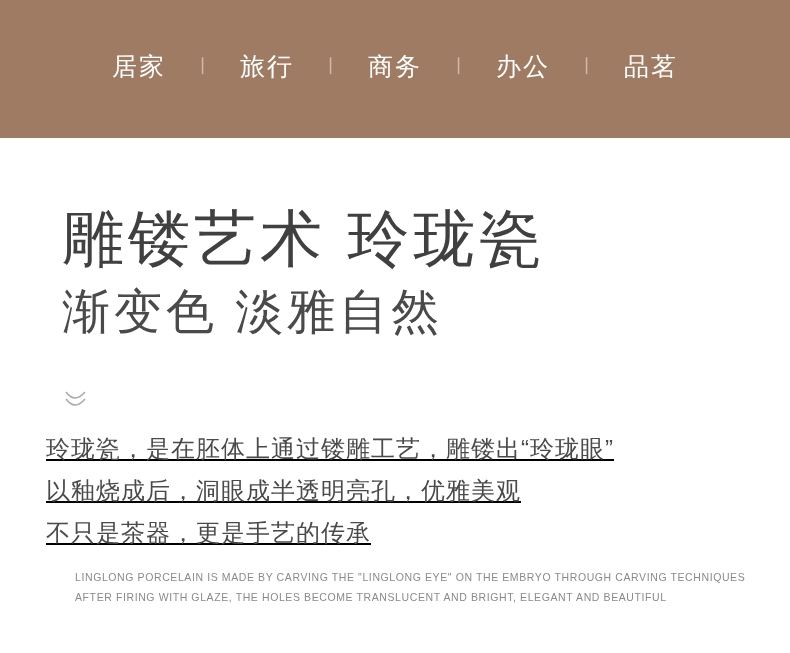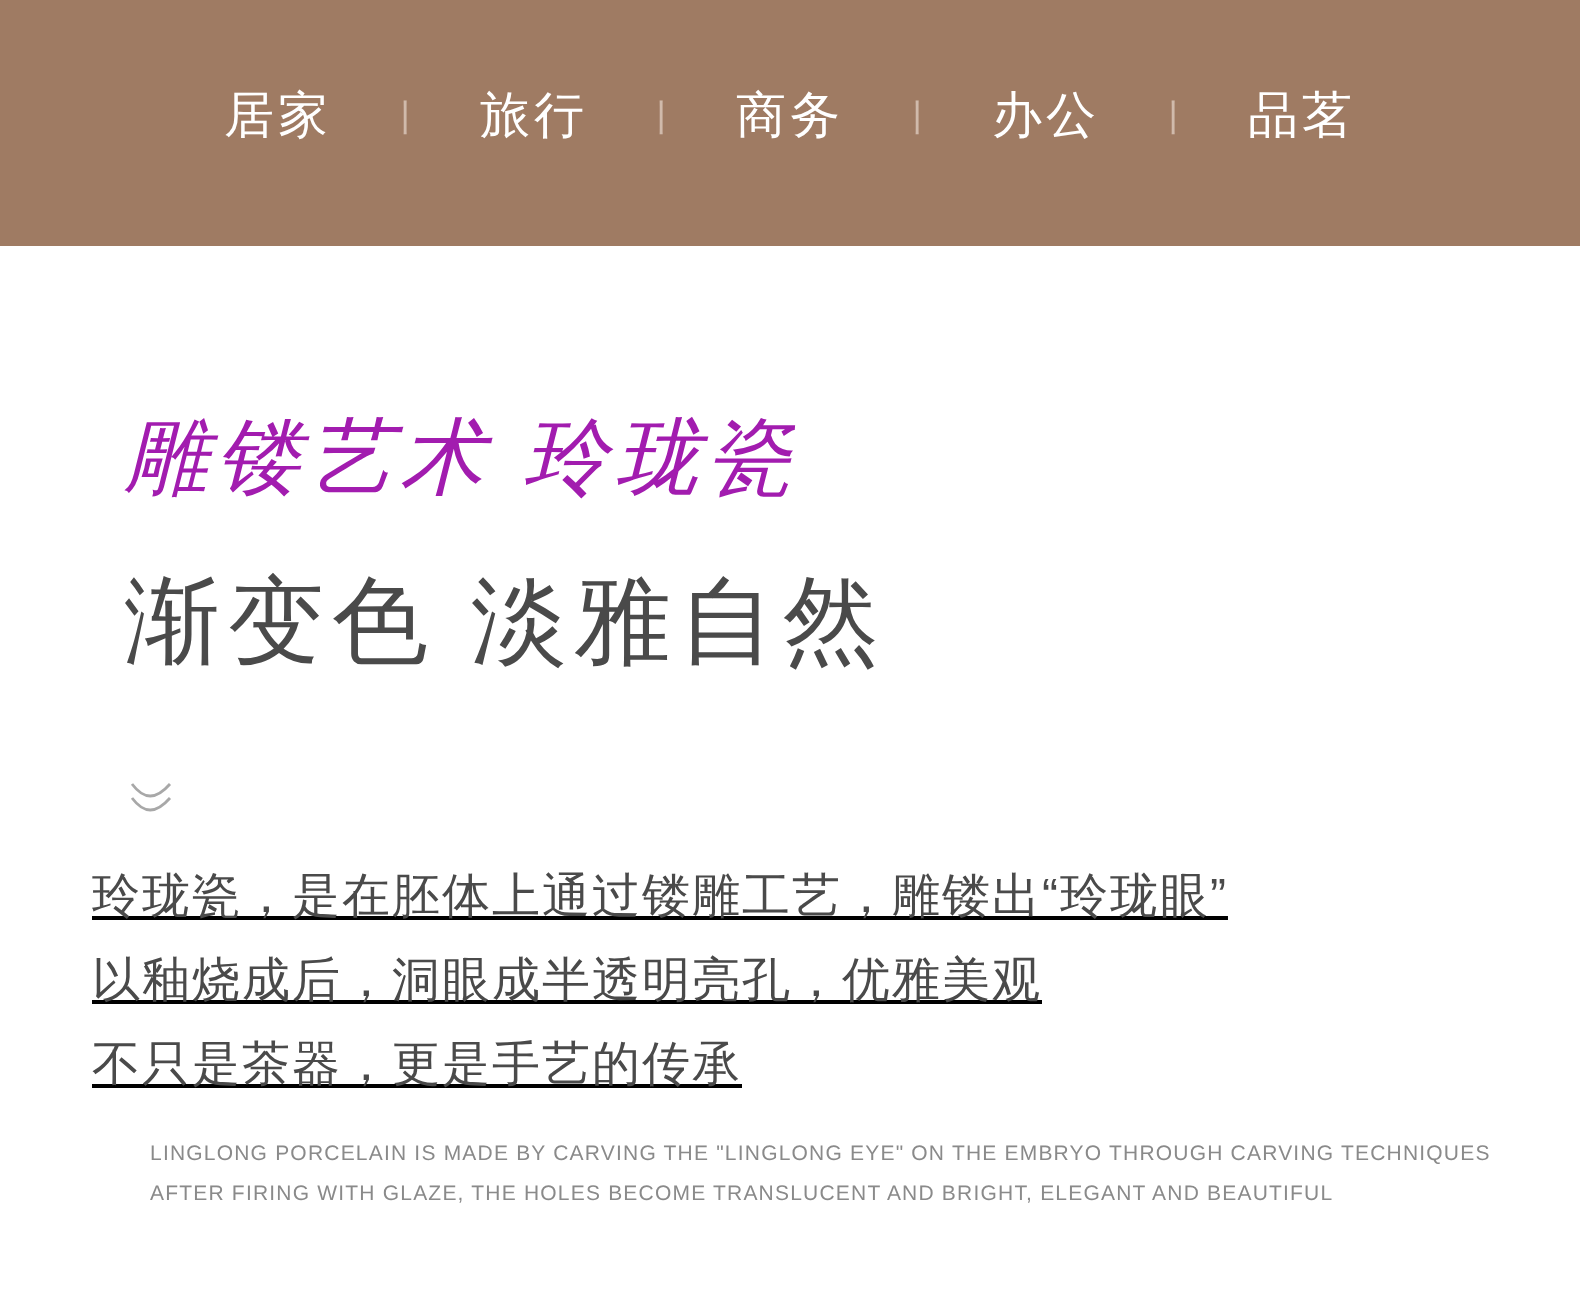--- a/index.html
+++ b/index.html
@@ -19,21 +19,21 @@
     height: 653px;
     background: #ffffff;
   }
 
   
   .nav-band {
     position: absolute;
     left: 0;
     top: 0;
     width: 790px;
-    height: 123px;
+    height: 138px;
     background: #9f7b63;
     display: flex;
     align-items: center;
     justify-content: center;
   }
   .nav-inner {
     display: flex;
     align-items: center;
     justify-content: center;
     gap: 0px;
@@ -59,27 +59,26 @@
     position: absolute;
     left: 0;
     top: 123px;
     width: 790px;
     height: 530px;
   }
   .title-1 {
     position: absolute;
     left: 62px;
     top: 85px;
-    font-size: 42px;
-    color: #a21caf;
+    font-size: 62px;
+    color: #404040;
     letter-spacing: 4px;
     line-height: 1;
     white-space: nowrap;
     font-weight: 400;
-    font-style: italic;
   }
   .title-2 {
     position: absolute;
     left: 62px;
     top: 165px;
     font-size: 48px;
     color: #4a4a4a;
     letter-spacing: 4px;
     line-height: 1;
     white-space: nowrap;

